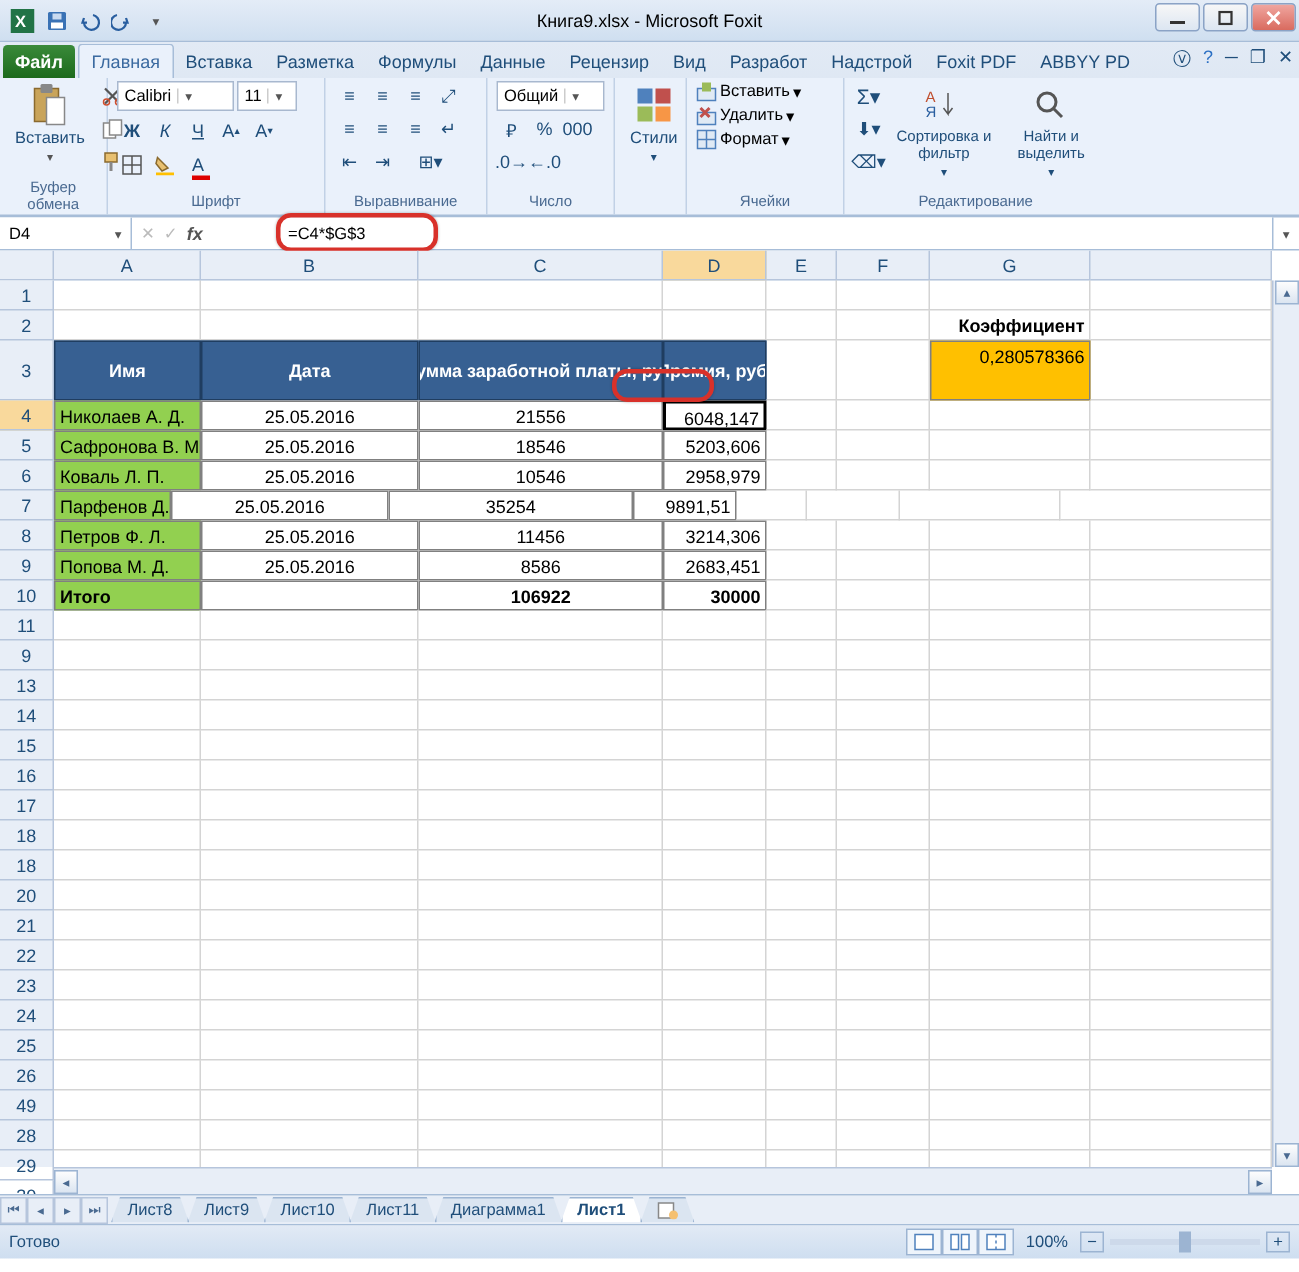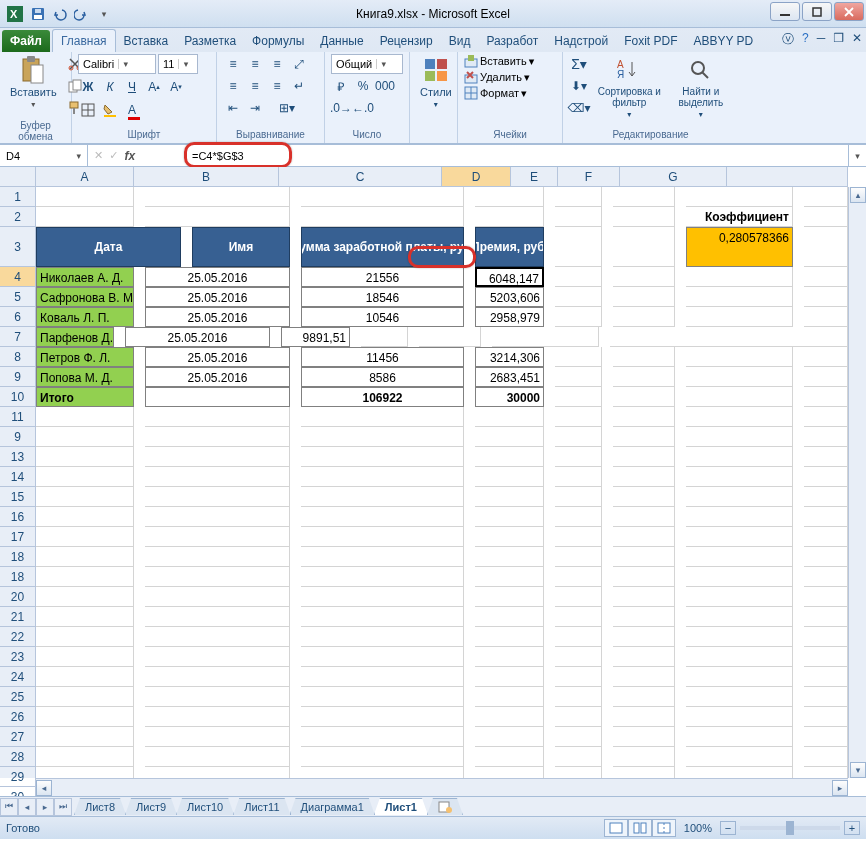--- a/index.html
+++ b/index.html
@@ -60,21 +60,21 @@
   
   .grid-wrap { position:relative; height:630px; overflow:hidden; border-bottom:1px solid #a7bdd8;}
   .corner { position:absolute; left:0; top:0; width:36px; height:20px; background:#e8eef7; border-right:1px solid #b6c5dc; border-bottom:1px solid #b6c5dc;}
   .col-headers { position:absolute; left:36px; top:0; right:18px; height:20px; display:flex; background:#e8eef7;}
   .col-h { border-right:1px solid #b6c5dc; border-bottom:1px solid #b6c5dc; text-align:center; line-height:20px; color:#1f4e7a; font-size:12px;}
   .col-h.active { background:#f9d99c; }
   .row-headers { position:absolute; left:0; top:20px; bottom:18px; width:36px; background:#e8eef7;}
   .row-h { border-right:1px solid #b6c5dc; border-bottom:1px solid #b6c5dc; height:20px; text-align:center; line-height:20px; color:#1f4e7a; font-size:12px;}
   .row-h.active { background:#f9d99c;}
   .cells { position:absolute; left:36px; top:20px; right:18px; bottom:18px; }
-  .cell-row { display:flex; height:20px;gap:11px;}
+  .cell-row { display:flex; height:20px;}
   .cell { border-right:1px solid #d4d4d4; border-bottom:1px solid #d4d4d4; padding:0 3px; overflow:hidden; white-space:nowrap; font-size:12px; line-height:20px;}
   
   .th { background:#376092; color:#fff; text-align:center; border:1px solid #1f3d60; font-weight:bold; display:flex; align-items:center; justify-content:center; line-height:12px;}
   .td { border:1px solid #808080; text-align:center; background:#fff;}
   .td.lft { text-align:left;}
   .td.rgt { text-align:right;}
   .name-green { background:#92d050; }
   .itogo { background:#92d050; font-weight:bold;}
   .orange { background:#ffc000; text-align:right;}
   .koef { text-align:right; font-weight:bold;}
@@ -124,21 +124,21 @@
         </svg>
       </div>
     <div class="qat-btn">
         <svg width="16" height="14">
           <path d="M4 3 A5 5 0 1 0 10 8" fill="none" stroke="#2a5fa0" stroke-width="1.5"></path>
           <path d="M8 8 L11 8 L10 5" fill="none" stroke="#2a5fa0" stroke-width="1.5"></path>
         </svg>
       </div>
     <div class="qat-btn" style="font-size:9px;color:#555;">▾</div>
   </div>
-  <div class="title-text">Книга9.xlsx - Microsoft Excel</div>
+  <div class="title-text">Книга9.xlsx - Microsoft Foxit</div>
   <div class="win-controls">
     <div class="win-btn">
         <svg width="10" height="10">
           <rect y="7" width="10" height="2" fill="#333"></rect>
         </svg>
       </div>
     <div class="win-btn">
         <svg width="10" height="10">
           <rect x="1" y="1" width="8" height="8" fill="none" stroke="#333" stroke-width="1.5"></rect>
         </svg>
@@ -421,21 +421,21 @@
       <div class="row-h">17</div>
       <div class="row-h">18</div>
       <div class="row-h">18</div>
       <div class="row-h">20</div>
       <div class="row-h">21</div>
       <div class="row-h">22</div>
       <div class="row-h">23</div>
       <div class="row-h">24</div>
       <div class="row-h">25</div>
       <div class="row-h">26</div>
-      <div class="row-h">27</div>
+      <div class="row-h">49</div>
       <div class="row-h">28</div>
       <div class="row-h">29</div>
       <div class="row-h">30</div>
     </div>
   <div class="cells" id="cells">
       <div class="cell-row">
         <div class="cell" style="width: 98px;"></div>
         <div class="cell" style="width: 145px;"></div>
         <div class="cell" style="width: 163px;"></div>
         <div class="cell" style="width: 69px;"></div>
@@ -448,22 +448,22 @@
         <div class="cell" style="width: 98px;"></div>
         <div class="cell" style="width: 145px;"></div>
         <div class="cell" style="width: 163px;"></div>
         <div class="cell" style="width: 69px;"></div>
         <div class="cell" style="width: 47px;"></div>
         <div class="cell" style="width: 62px;"></div>
         <div class="cell koef" style="width: 107px;">Коэффициент</div>
         <div class="cell" style="flex: 1 1 0%;"></div>
       </div>
       <div class="cell-row" style="height: 40px;">
+        <div class="cell th" style="width: 98px; height: 40px;">Имя</div>
         <div class="cell th" style="width: 145px; height: 40px;">Дата</div>
-        <div class="cell th" style="width: 98px; height: 40px;">Имя</div>
         <div class="cell th" style="width: 163px; height: 40px;">Сумма заработной платы, руб.</div>
         <div class="cell th" style="width: 69px; height: 40px;">Премия, руб.</div>
         <div class="cell " style="width: 47px; height: 40px;"></div>
         <div class="cell " style="width: 62px; height: 40px;"></div>
         <div class="cell orange td" style="width: 107px; height: 40px;">0,280578366</div>
         <div class="cell" style="flex: 1 1 0%; height: 40px;"></div>
       </div>
       <div class="cell-row">
         <div class="cell td lft name-green" style="width: 98px;">Николаев А. Д.</div>
         <div class="cell td" style="width: 145px;">25.05.2016</div>
@@ -490,20 +490,21 @@
         <div class="cell td" style="width: 163px;">10546</div>
         <div class="cell td rgt" style="width: 69px;">2958,979</div>
         <div class="cell" style="width: 47px;"></div>
         <div class="cell" style="width: 62px;"></div>
         <div class="cell" style="width: 107px;"></div>
         <div class="cell" style="flex: 1 1 0%;"></div>
       </div>
       <div class="cell-row">
         <div class="cell td lft name-green" style="width: 78px;">Парфенов Д. Ф.</div>
         <div class="cell td" style="width: 145px;">25.05.2016</div>
+        <div class="cell td" style="width: 163px;">35254</div>
         <div class="cell td rgt" style="width: 69px;">9891,51</div>
         <div class="cell" style="width: 47px;"></div>
         <div class="cell" style="width: 62px;"></div>
         <div class="cell" style="width: 107px;"></div>
         <div class="cell" style="flex: 1 1 0%;"></div>
       </div>
       <div class="cell-row">
         <div class="cell td lft name-green" style="width: 98px;">Петров Ф. Л.</div>
         <div class="cell td" style="width: 145px;">25.05.2016</div>
         <div class="cell td" style="width: 163px;">11456</div>

